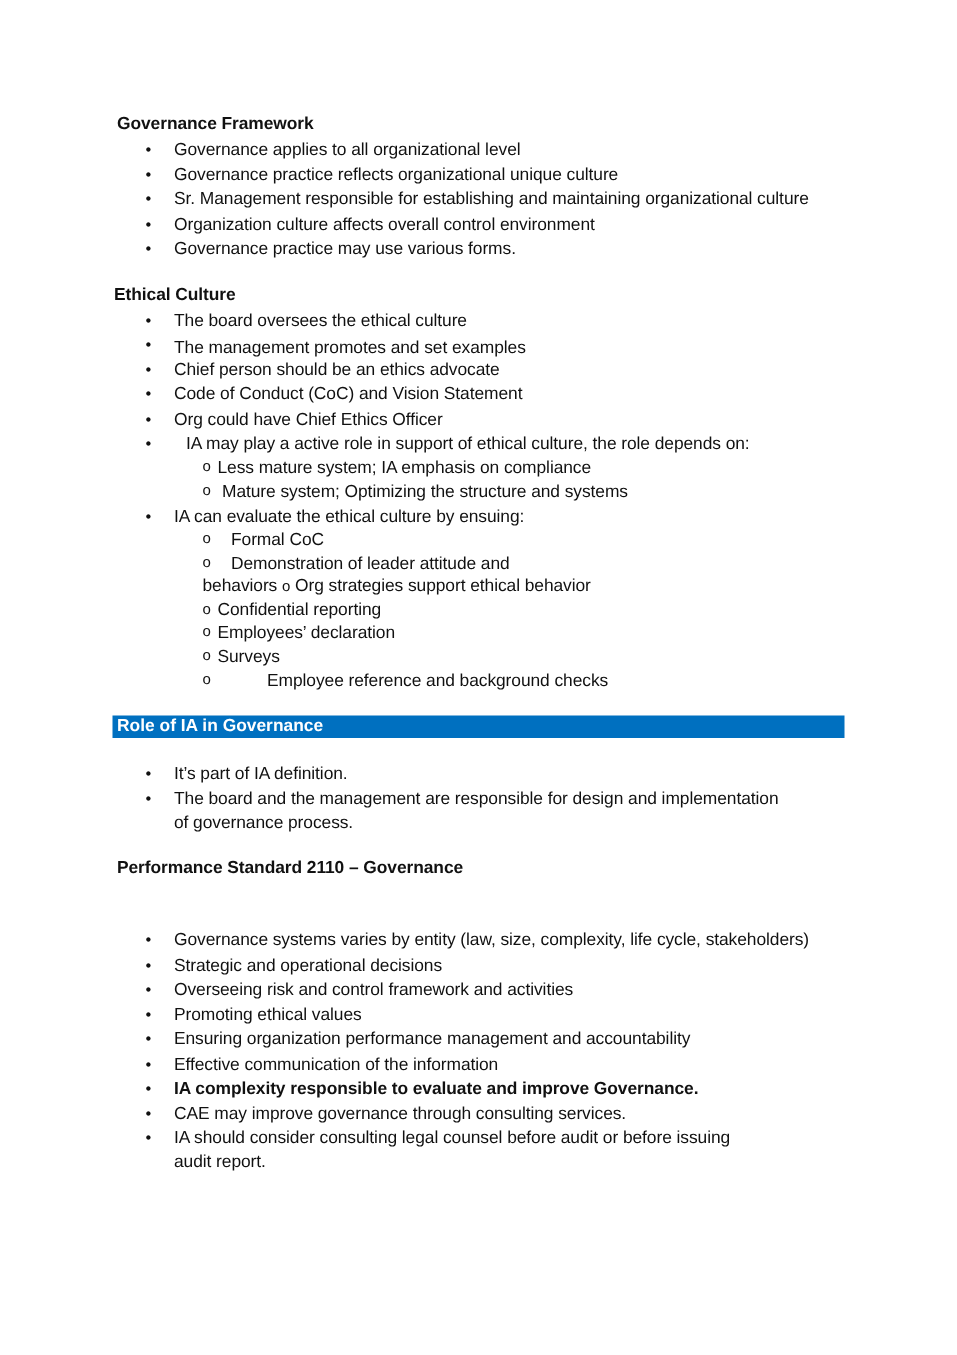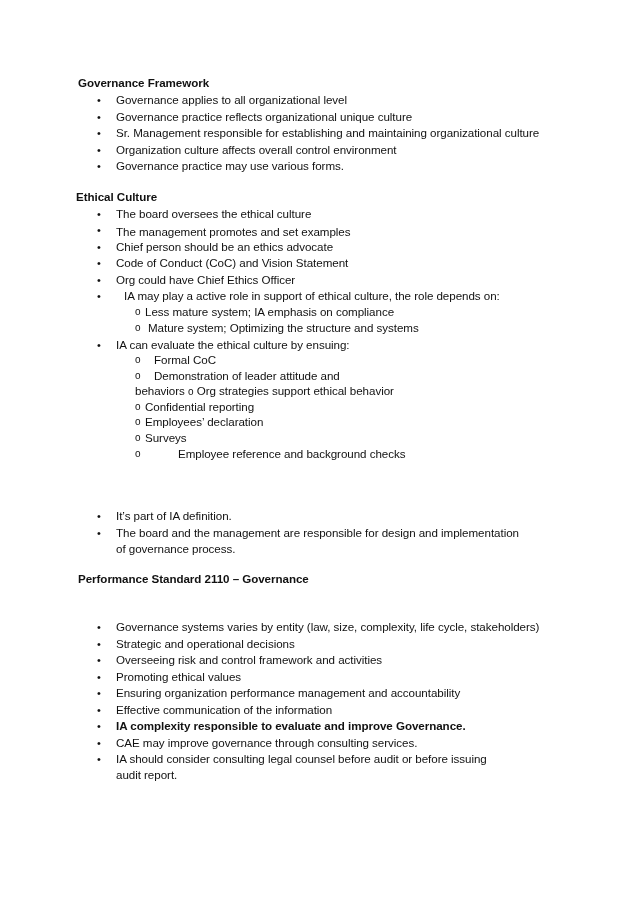--- a/index.html
+++ b/index.html
@@ -77,20 +77,23 @@
     <div class="bullet sub-marker" style="left:135px;top:399px;">o</div>
     <div class="txt" style="left:145px;top:399px;">Confidential reporting</div>
     <div class="bullet sub-marker" style="left:135px;top:414px;">o</div>
     <div class="txt" style="left:145px;top:414px;">Employees’ declaration</div>
     <div class="bullet sub-marker" style="left:135px;top:430px;">o</div>
     <div class="txt" style="left:145px;top:430px;">Surveys</div>
     <div class="bullet sub-marker" style="left:135px;top:446px;">o</div>
     <div class="txt" style="left:154px;top:446px;margin-left:24px;">Employee reference and background checks</div>
   </div>
 
+  <div class="banner" style="background: rgb(0, 112, 192);">
+    <div class="banner-text">Role of IA in Governance</div>
+  </div>
   <div>
     <div class="bullet" style="left:97px;top:508px;">•</div>
     <div class="txt" style="left:116px;top:508px;">It’s part of IA definition.</div>
     <div class="bullet" style="left:97px;top:525px;">•</div>
     <div class="txt" style="left:116px;top:525px;">The board and the management are responsible for design and implementation</div>
     <div class="txt" style="left:116px;top:541px;">of governance process.</div>
   </div>
 
   <div class="txt heading" style="left:78px;top:571px;">Performance Standard 2110 – Governance</div>
   <div>

